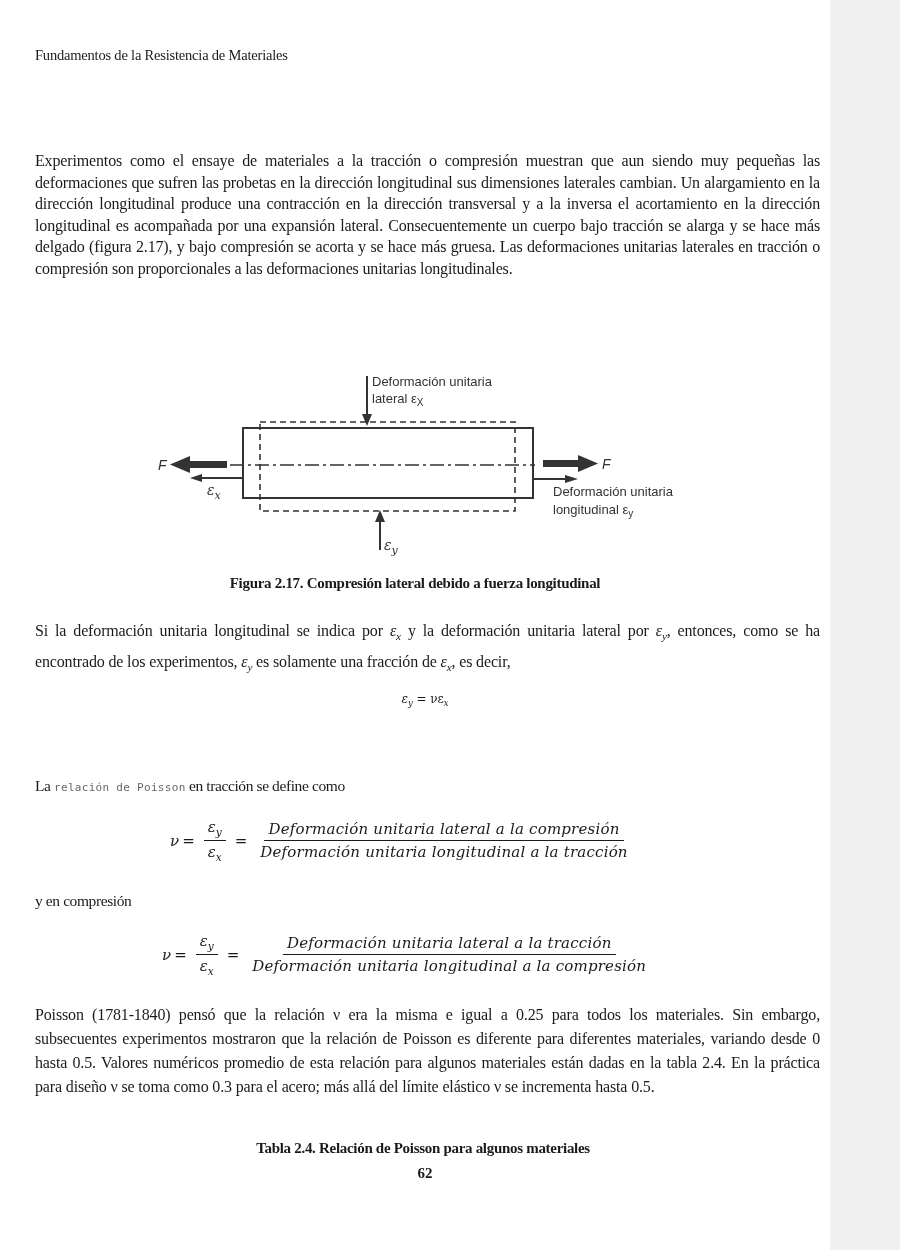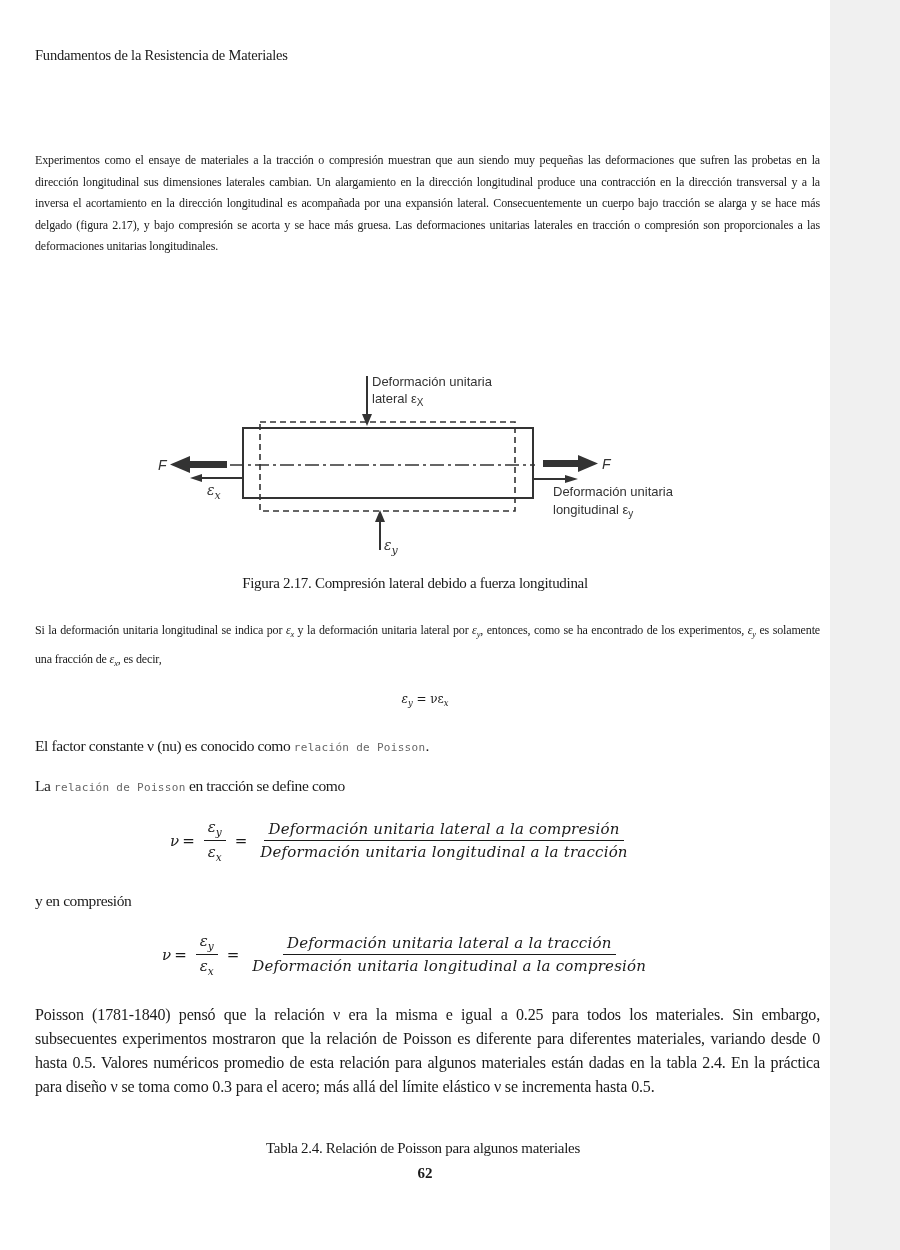--- a/index.html
+++ b/index.html
@@ -12,28 +12,28 @@
       position: absolute; left: 830px; top: 0; width: 70px; height: 1250px;
       background: #f0f0f0;
     }
     .page { position: absolute; left: 0; top: 0; width: 768px; height: 1250px; }
     .running-header {
       position: absolute; left: 35px; top: 47px;
       font-family: "Liberation Serif", serif; font-size: 14.5px; letter-spacing: -0.2px;
     }
     .para {
       position: absolute; left: 35px; width: 785px;
-      font-family: "Liberation Serif", serif; font-size: 12px; line-height: 21.6px;
+      font-family: "Liberation Serif", serif; font-size: 16px; line-height: 21.6px;
       text-align: justify; letter-spacing: -0.15px;
     }
     .p1 { top: 150px; }
     .figure { position: absolute; left: 150px; top: 362px; width: 550px; height: 200px; }
     .caption {
       position: absolute; left: 0; width: 830px; text-align: center;
-      font-size: 15px; letter-spacing: -0.3px;
+      font-size: 15px; letter-spacing: -0.3px; font-weight: bold;
     }
     .fig-caption { top: 575px; }
     .p2 { top: 618px; line-height: 25px; }
     .eq-inline {
       position: absolute; left: 0; width: 850px; top: 692px; text-align: center;
       font-family: "DejaVu Serif", serif; font-style: italic; font-size: 12px;
     }
     .p3 { top: 735px; font-size: 15.5px; letter-spacing: -0.4px; }
     .p4 { top: 775px; font-size: 15.5px; letter-spacing: -0.4px; }
     .p5 { top: 890px; font-size: 15.5px; letter-spacing: -0.4px; }
@@ -109,23 +109,20 @@
 
   <p class="para p2" style="margin:0">
     <span>Si la deformación unitaria longitudinal se indica por </span><i><span>ε</span><sub>x</sub></i><span> y la deformación unitaria lateral por </span><i><span>ε</span><sub>y</sub></i><span>, entonces, como se ha encontrado de los experimentos, </span><i><span>ε</span><sub>y</sub></i><span> es solamente una fracción de </span><i><span>ε</span><sub>x</sub></i><span>, es decir,</span>
   </p>
 
   <div class="eq-inline">
     <span>ε</span><sub>y</sub>
     <span style="font-style:normal">= νε</span><sub>x</sub>
   </div>
 
-  <p class="para p3" style="margin:0">
-    <span>El factor constante ν (nu) es conocido como </span><span class="term">relación de Poisson</span><span>.</span>
-  </p>
 
   <p class="para p4" style="margin:0">
     <span>La </span><span class="term">relación de Poisson</span><span> en tracción se define como</span>
   </p>
 
   <div class="formula f1">
     <span class="sym">ν</span>
     <span class="eq">=</span>
     <span class="frac">
       <span class="num"><span>ε</span><sub>y</sub></span>

